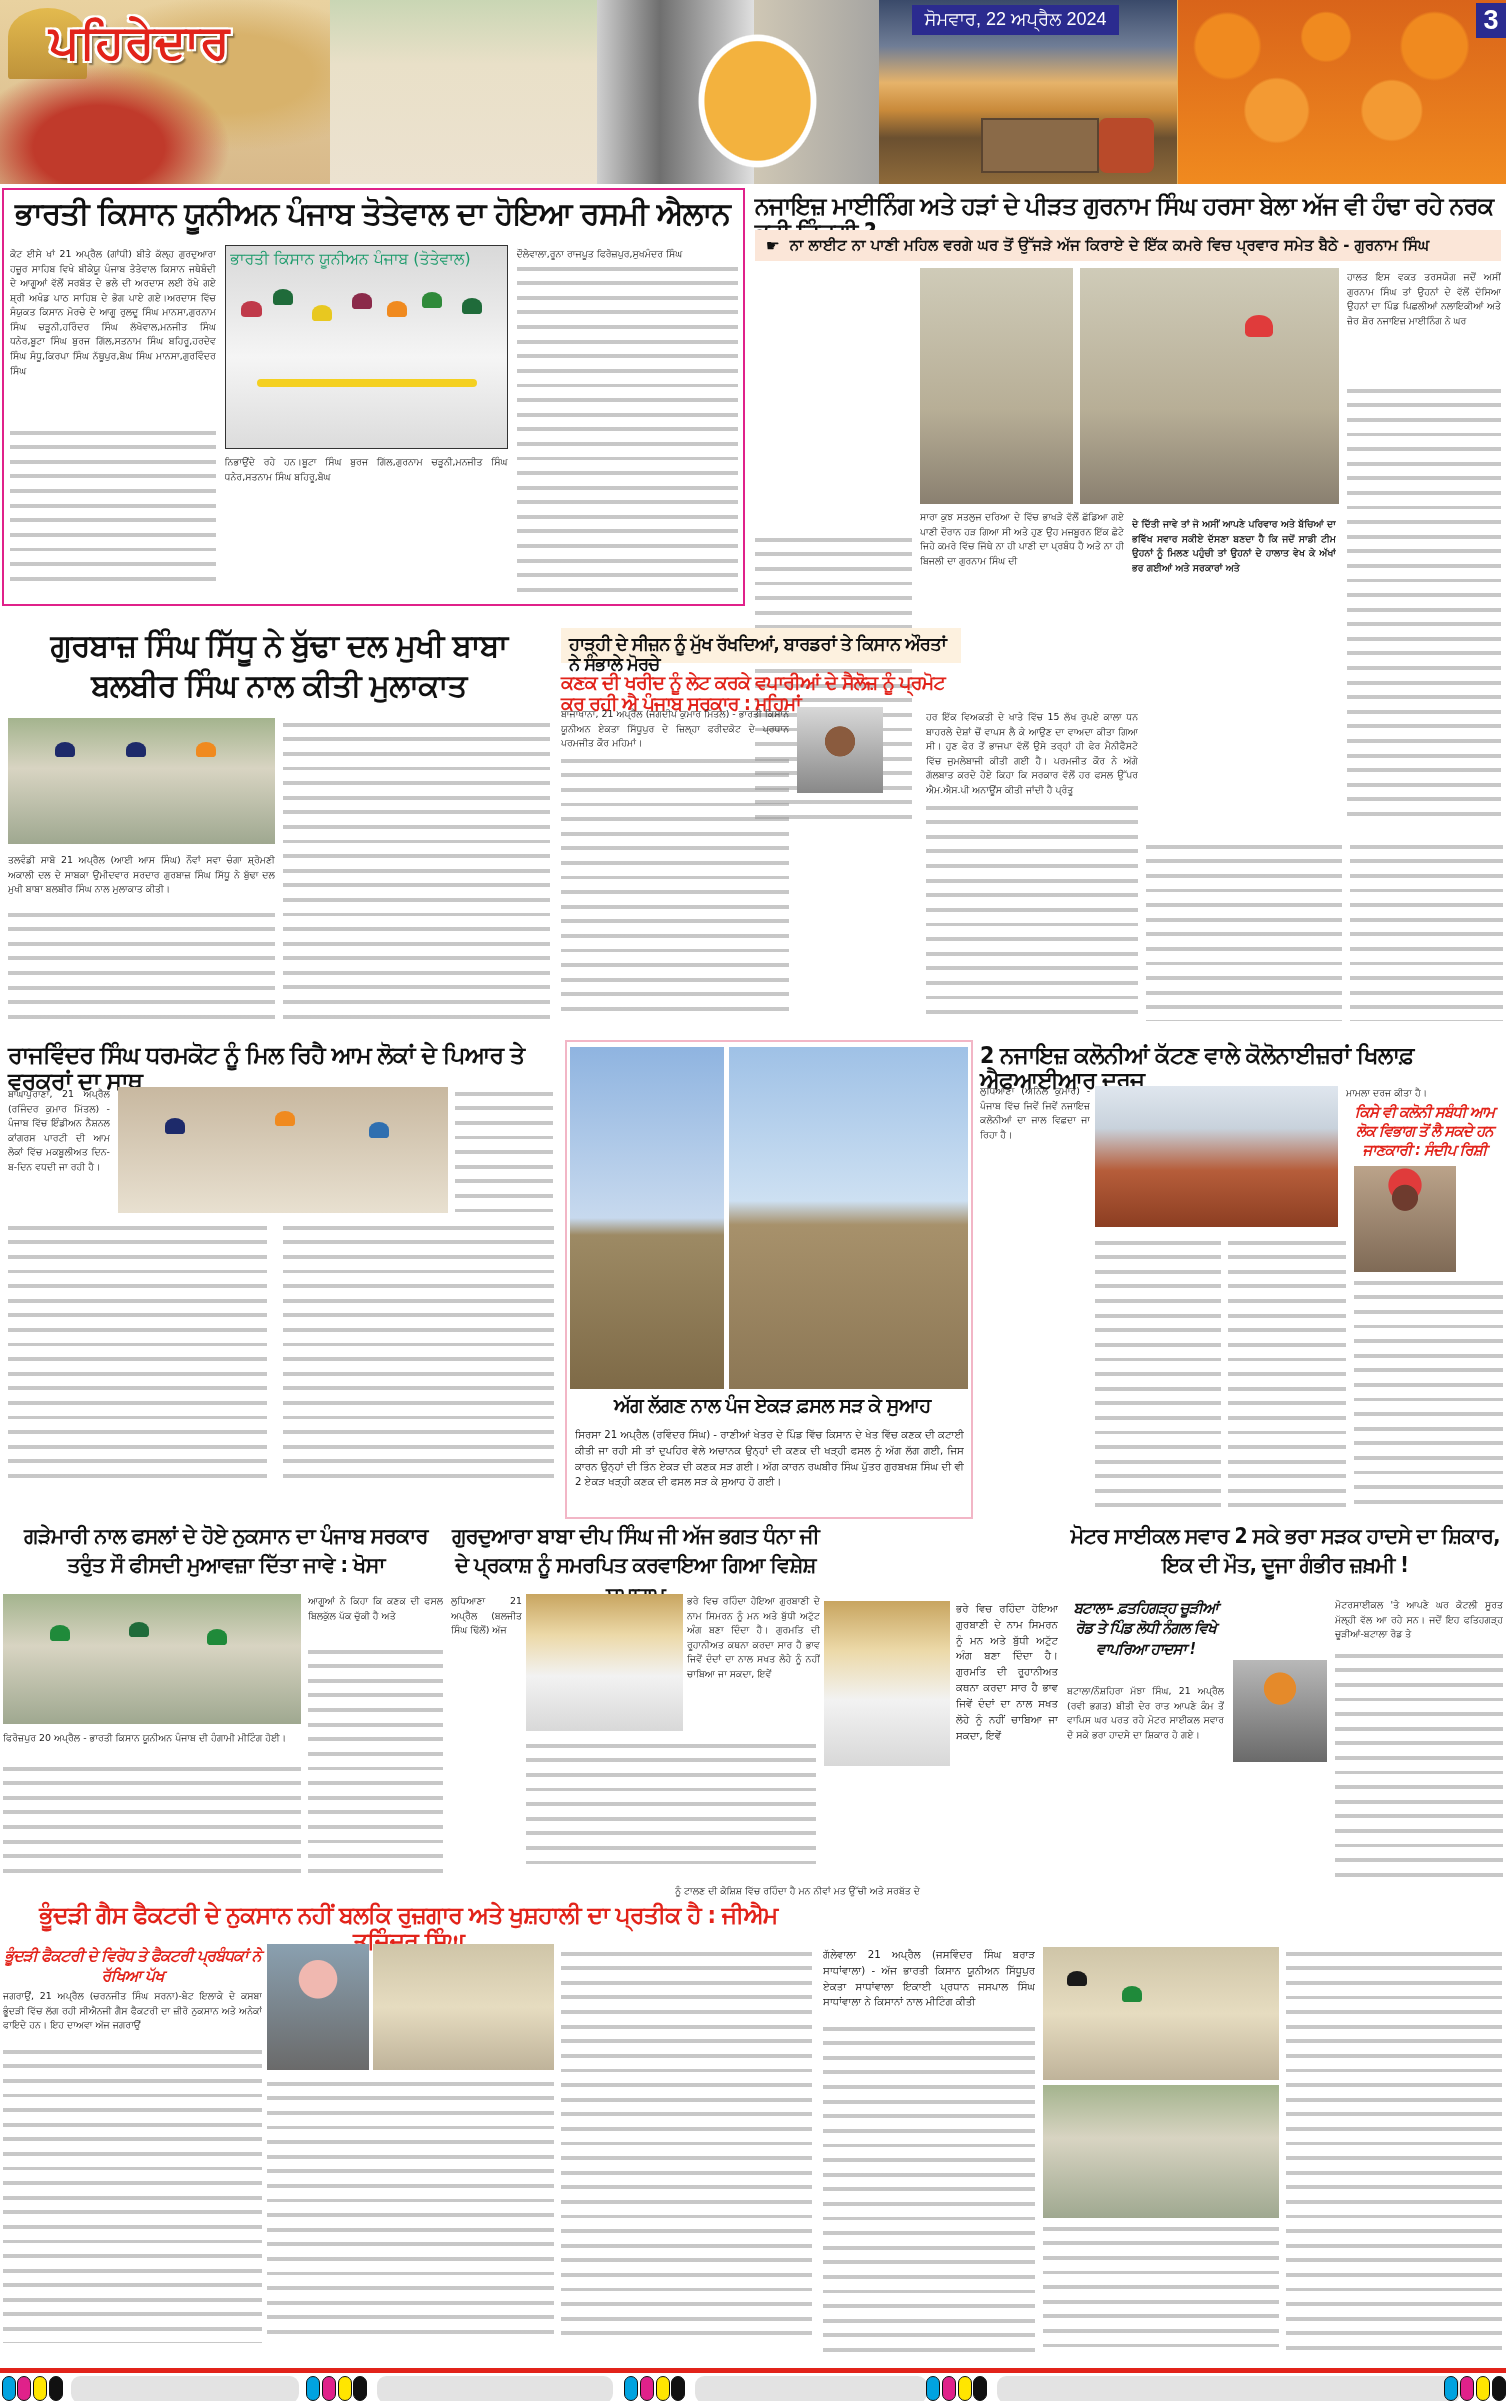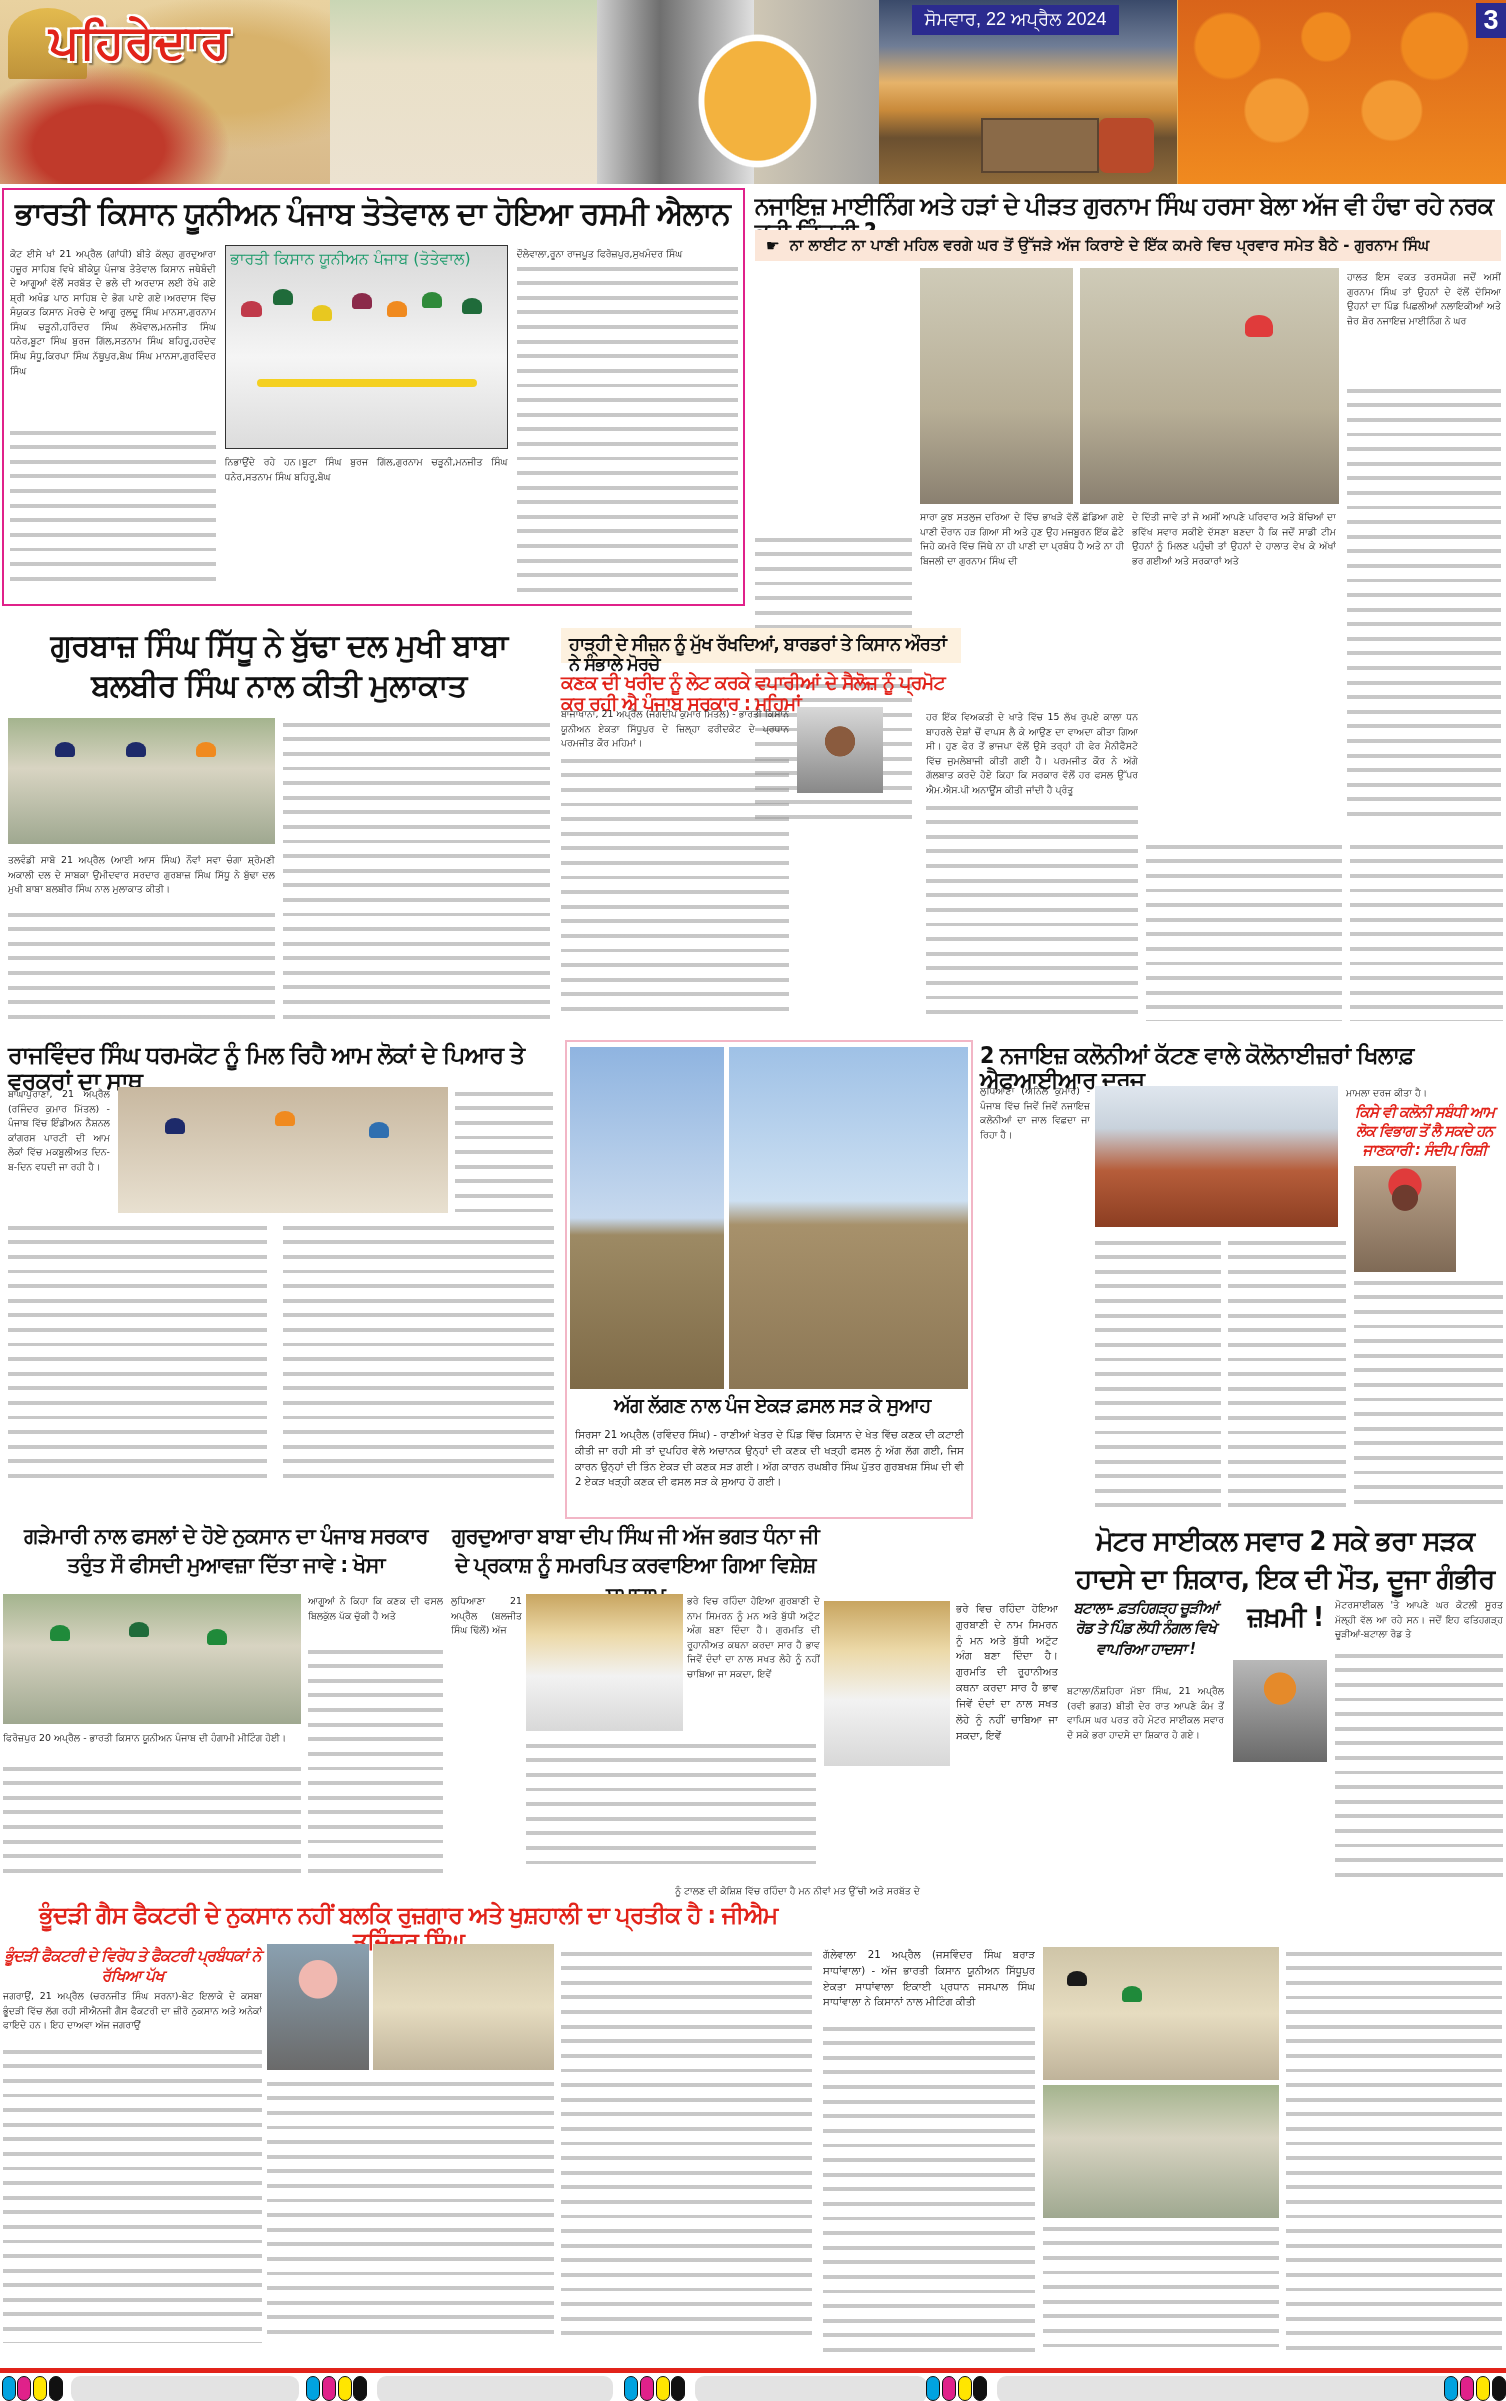--- a/index.html
+++ b/index.html
@@ -135,21 +135,21 @@
   </div>
   <div class="abs photo" style="left:170px;top:80px;width:153px;height:236px;">
       <div class="scene pg-room"></div>
     </div>
   <div class="abs photo" style="left:330px;top:80px;width:259px;height:236px;">
     <div class="scene pg-room" style="position:relative;">
       <div class="turban" style="left:165px;top:47px;background:#e03b3b;width:28px;height:22px;"></div>
     </div>
   </div>
   <div class="abs body-text" style="left:170px;top:322px;width:204px;height:314px;overflow:hidden;">ਸਾਰਾ ਕੁਝ ਸਤਲੁਜ ਦਰਿਆ ਦੇ ਵਿੱਚ ਭਾਖੜੇ ਵੱਲੋਂ ਛੱਡਿਆ ਗਏ ਪਾਣੀ ਦੌਰਾਨ ਹੜ ਗਿਆ ਸੀ ਅਤੇ ਹੁਣ ਉਹ ਮਜਬੂਰਨ ਇੱਕ ਛੋਟੇ ਜਿਹੇ ਕਮਰੇ ਵਿੱਚ ਜਿੱਥੇ ਨਾ ਹੀ ਪਾਣੀ ਦਾ ਪ੍ਰਬੰਧ ਹੈ ਅਤੇ ਨਾ ਹੀ ਬਿਜਲੀ ਦਾ ਗੁਰਨਾਮ ਸਿੰਘ ਦੀ</div>
-  <div class="abs body-text" style="left:382px;top:322px;width:204px;height:314px;overflow:hidden;">ਦੇ ਦਿੱਤੀ ਜਾਵੇ ਤਾਂ ਜੋ ਅਸੀਂ ਆਪਣੇ ਪਰਿਵਾਰ ਅਤੇ ਬੱਚਿਆਂ ਦਾ ਭਵਿੱਖ ਸਵਾਰ ਸਕੀਏ ਦੱਸਣਾ ਬਣਦਾ ਹੈ ਕਿ ਜਦੋਂ ਸਾਡੀ ਟੀਮ ਉਹਨਾਂ ਨੂੰ ਮਿਲਣ ਪਹੁੰਚੀ ਤਾਂ ਉਹਨਾਂ ਦੇ ਹਾਲਾਤ ਵੇਖ ਕੇ ਅੱਖਾਂ ਭਰ ਗਈਆਂ ਅਤੇ ਸਰਕਾਰਾਂ ਅਤੇ</div>
+  <div class="abs body-text" style="left:382px;top:329px;width:204px;height:314px;overflow:hidden;font-weight:bold;">ਦੇ ਦਿੱਤੀ ਜਾਵੇ ਤਾਂ ਜੋ ਅਸੀਂ ਆਪਣੇ ਪਰਿਵਾਰ ਅਤੇ ਬੱਚਿਆਂ ਦਾ ਭਵਿੱਖ ਸਵਾਰ ਸਕੀਏ ਦੱਸਣਾ ਬਣਦਾ ਹੈ ਕਿ ਜਦੋਂ ਸਾਡੀ ਟੀਮ ਉਹਨਾਂ ਨੂੰ ਮਿਲਣ ਪਹੁੰਚੀ ਤਾਂ ਉਹਨਾਂ ਦੇ ਹਾਲਾਤ ਵੇਖ ਕੇ ਅੱਖਾਂ ਭਰ ਗਈਆਂ ਅਤੇ ਸਰਕਾਰਾਂ ਅਤੇ</div>
   <div class="abs body-text" style="left:597px;top:82px;width:154px;height:550px;overflow:hidden;">ਹਾਲਤ ਇਸ ਵਕਤ ਤਰਸਯੋਗ ਜਦੋਂ ਅਸੀਂ ਗੁਰਨਾਮ ਸਿੰਘ ਤਾਂ ਉਹਨਾਂ ਦੇ ਵੱਲੋਂ ਦੱਸਿਆ ਉਹਨਾਂ ਦਾ ਪਿੰਡ ਪਿਛਲੀਆਂ ਨਲਾਇਕੀਆਂ ਅਤੇ ਜ਼ੋਰ ਸ਼ੋਰ ਨਜਾਇਜ਼ ਮਾਈਨਿੰਗ ਨੇ ਘਰ</div>
   <div class="abs lines" style="left:4.7px;top:345px;width:157px;height:290px;"></div>
   <div class="abs lines" style="left:597px;top:196px;width:154px;height:440px;"></div>
 </section>
 
 <section class="abs" style="left:0;top:625px;width:557px;height:408px;">
   <h1 class="abs headline" style="left:7.9px;top:0;width:542px;font-size:31px;text-align:center;line-height:1.3;">ਗੁਰਬਾਜ਼ ਸਿੰਘ ਸਿੱਧੂ ਨੇ ਬੁੱਢਾ ਦਲ ਮੁਖੀ ਬਾਬਾ ਬਲਬੀਰ ਸਿੰਘ ਨਾਲ ਕੀਤੀ ਮੁਲਾਕਾਤ</h1>
   <div class="abs photo" style="left:7.9px;top:93px;width:267px;height:126px;">
     <div class="scene pg-green" style="position:relative;">
       <div class="turban" style="left:47px;top:23.6px;background:#1d2a6a;"></div>
@@ -244,21 +244,21 @@
   <div class="abs body-text" style="left:236px;top:75px;width:133px;height:137px;overflow:hidden;">ਭਰੇ ਵਿਚ ਰਹਿੰਦਾ ਹੋਇਆ ਗੁਰਬਾਣੀ ਦੇ ਨਾਮ ਸਿਮਰਨ ਨੂੰ ਮਨ ਅਤੇ ਬੁੱਧੀ ਅਟੁੱਟ ਅੰਗ ਬਣਾ ਦਿੰਦਾ ਹੈ। ਗੁਰਮਤਿ ਦੀ ਰੂਹਾਨੀਅਤ ਕਥਨਾ ਕਰਦਾ ਸਾਰ ਹੈ ਭਾਵ ਜਿਵੇਂ ਦੰਦਾਂ ਦਾ ਨਾਲ ਸਖਤ ਲੋਹੇ ਨੂੰ ਨਹੀਂ ਚਾਬਿਆ ਜਾ ਸਕਦਾ, ਇਵੇਂ</div>
   <div class="abs lines" style="left:75px;top:220px;width:290px;height:126px;"></div>
 </section>
 <div class="abs photo" style="left:824px;top:1601px;width:126px;height:165px;">
     <div class="scene pg-hall"></div>
   </div>
 <div class="abs body-text" style="left:956px;top:1601px;width:102px;height:236px;overflow:hidden;font-size:10.2px;">ਭਰੇ ਵਿਚ ਰਹਿੰਦਾ ਹੋਇਆ ਗੁਰਬਾਣੀ ਦੇ ਨਾਮ ਸਿਮਰਨ ਨੂੰ ਮਨ ਅਤੇ ਬੁੱਧੀ ਅਟੁੱਟ ਅੰਗ ਬਣਾ ਦਿੰਦਾ ਹੈ। ਗੁਰਮਤਿ ਦੀ ਰੂਹਾਨੀਅਤ ਕਥਨਾ ਕਰਦਾ ਸਾਰ ਹੈ ਭਾਵ ਜਿਵੇਂ ਦੰਦਾਂ ਦਾ ਨਾਲ ਸਖਤ ਲੋਹੇ ਨੂੰ ਨਹੀਂ ਚਾਬਿਆ ਜਾ ਸਕਦਾ, ਇਵੇਂ</div>
 <div class="abs body-text" style="left:675px;top:1884px;width:298px;height:14px;white-space:nowrap;overflow:hidden;">ਨੂੰ ਟਾਲਣ ਦੀ ਕੋਸ਼ਿਸ਼ ਵਿੱਚ ਰਹਿੰਦਾ ਹੈ ਮਨ ਨੀਵਾਂ ਮਤ ਉੱਚੀ ਅਤੇ ਸਰਬੱਤ ਦੇ</div>
 
 <section class="abs" style="left:1064px;top:1519px;width:441px;height:373px;">
-  <h1 class="abs headline" style="left:3.1px;top:3.1px;width:436px;font-size:27px;text-align:center;line-height:1.4;">ਮੋਟਰ ਸਾਈਕਲ ਸਵਾਰ 2 ਸਕੇ ਭਰਾ ਸੜਕ ਹਾਦਸੇ ਦਾ ਸ਼ਿਕਾਰ, ਇਕ ਦੀ ਮੌਤ, ਦੂਜਾ ਗੰਭੀਰ ਜ਼ਖ਼ਮੀ !</h1>
+  <h1 class="abs headline" style="left:3.1px;top:3.1px;width:436px;font-size:21px;text-align:center;line-height:1.4;">ਮੋਟਰ ਸਾਈਕਲ ਸਵਾਰ 2 ਸਕੇ ਭਰਾ ਸੜਕ ਹਾਦਸੇ ਦਾ ਸ਼ਿਕਾਰ, ਇਕ ਦੀ ਮੌਤ, ਦੂਜਾ ਗੰਭੀਰ ਜ਼ਖ਼ਮੀ !</h1>
   <div class="abs headline" style="left:3.1px;top:79px;width:157px;font-size:15px;font-style:italic;text-align:center;line-height:1.35;">ਬਟਾਲਾ- ਫ਼ਤਹਿਗੜ੍ਹ ਚੂੜੀਆਂ ਰੋਡ ਤੇ ਪਿੰਡ ਲੋਧੀ ਨੰਗਲ ਵਿਖੇ ਵਾਪਰਿਆ ਹਾਦਸਾ !</div>
   <div class="abs body-text" style="left:3.1px;top:165px;width:157px;height:196px;overflow:hidden;">ਬਟਾਲਾ/ਨੌਸ਼ਹਿਰਾ ਮੱਝਾ ਸਿੰਘ, 21 ਅਪ੍ਰੈਲ (ਰਵੀ ਭਗਤ) ਬੀਤੀ ਦੇਰ ਰਾਤ ਆਪਣੇ ਕੰਮ ਤੋਂ ਵਾਪਿਸ ਘਰ ਪਰਤ ਰਹੇ ਮੋਟਰ ਸਾਈਕਲ ਸਵਾਰ ਦੋ ਸਕੇ ਭਰਾ ਹਾਦਸੇ ਦਾ ਸ਼ਿਕਾਰ ਹੋ ਗਏ।</div>
   <div class="abs photo" style="left:169px;top:141px;width:94px;height:102px;">
       <div class="scene pg-portrait" style="background:radial-gradient(circle at 50% 28%, #e58a2a 0 18%, transparent 19%), linear-gradient(180deg,#b8b8b8,#6a6a6a);"></div>
     </div>
   <div class="abs body-text" style="left:271px;top:79px;width:168px;height:47px;overflow:hidden;">ਮੋਟਰਸਾਈਕਲ 'ਤੇ ਆਪਣੇ ਘਰ ਕੋਟਲੀ ਸੂਰਤ ਮੱਲ੍ਹੀ ਵੱਲ ਆ ਰਹੇ ਸਨ। ਜਦੋਂ ਇਹ ਫਤਿਹਗੜ੍ਹ ਚੂੜੀਆਂ-ਬਟਾਲਾ ਰੋਡ ਤੇ</div>
   <div class="abs lines" style="left:271px;top:130px;width:168px;height:232px;"></div>
 </section>
 
 <section class="abs" style="left:0;top:1900px;width:816px;height:455px;">

